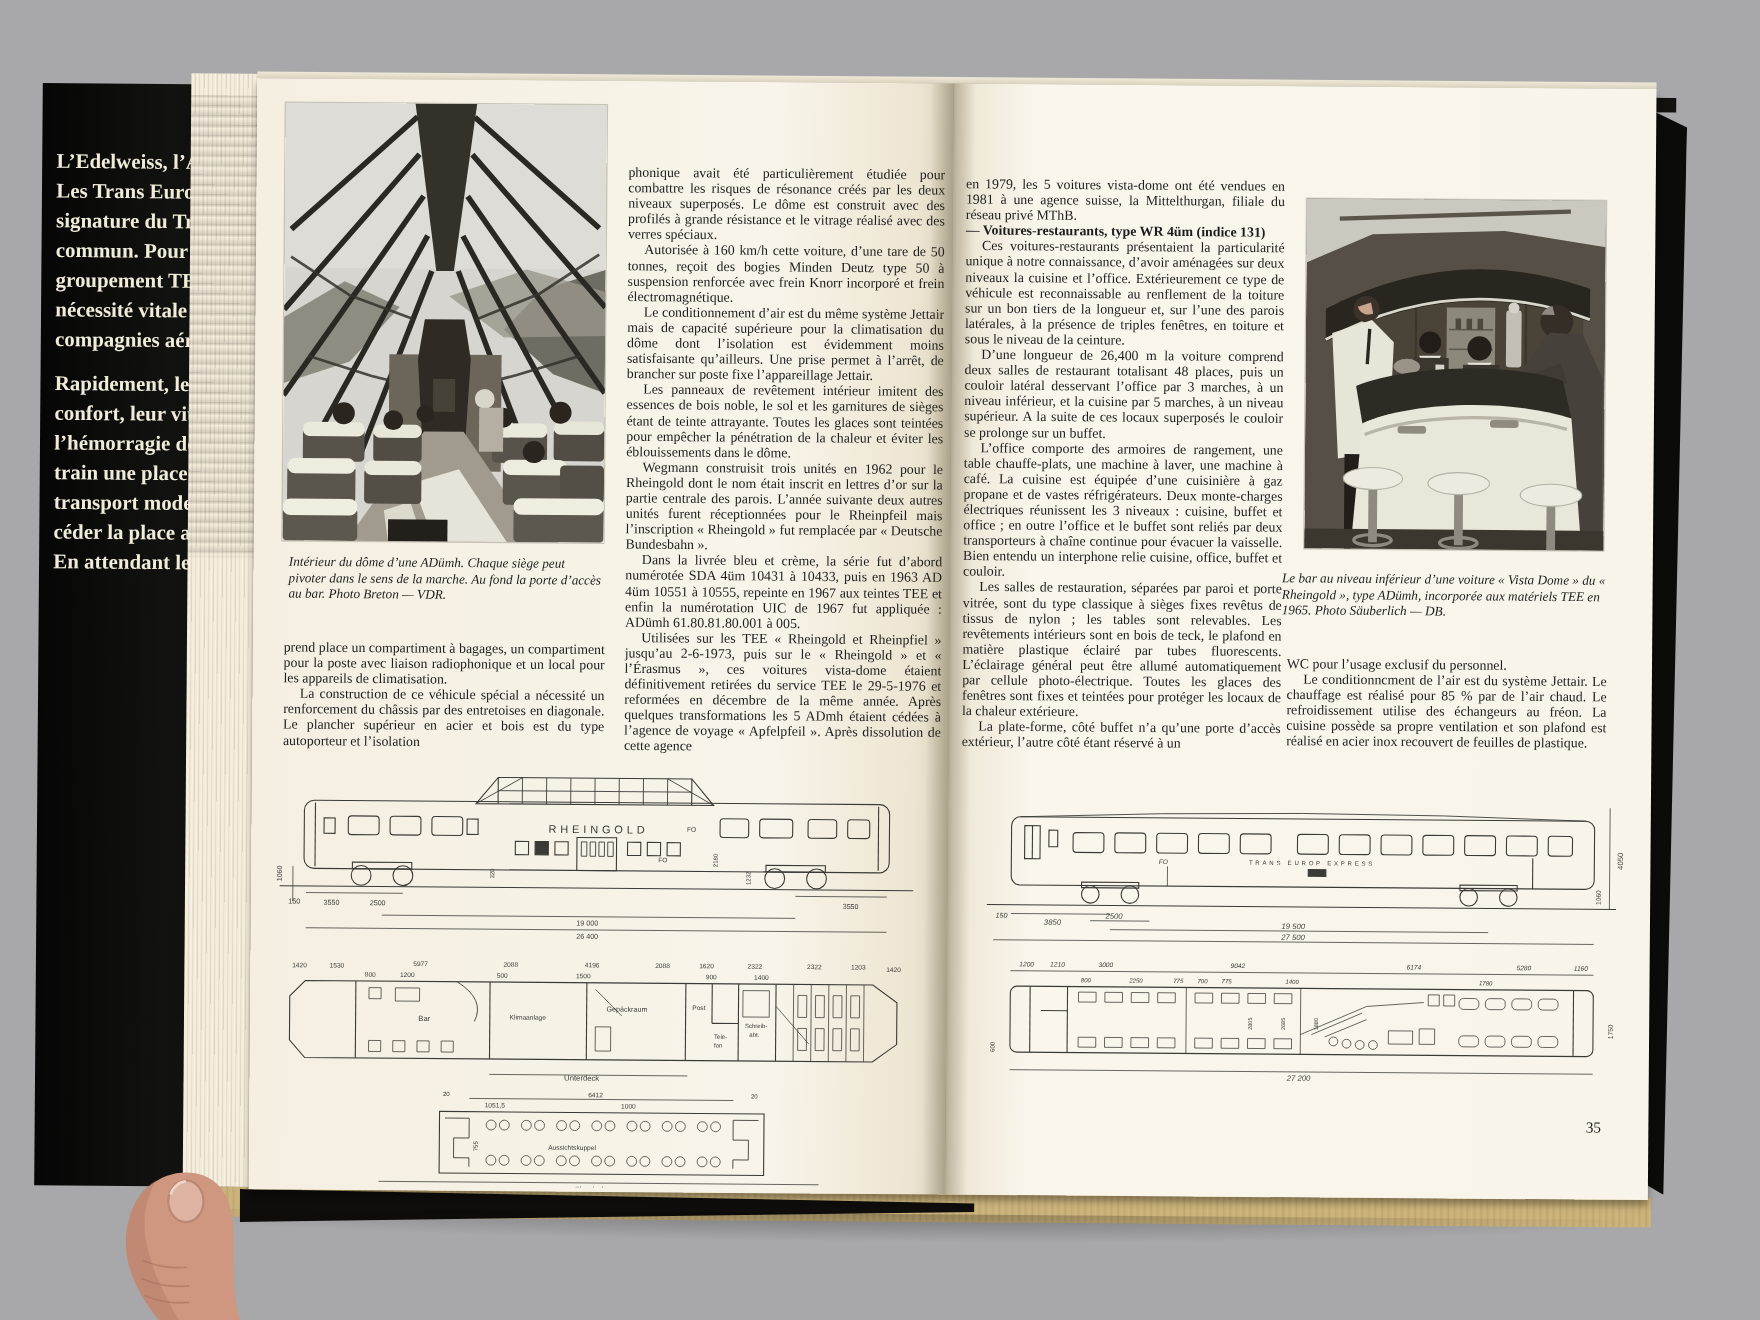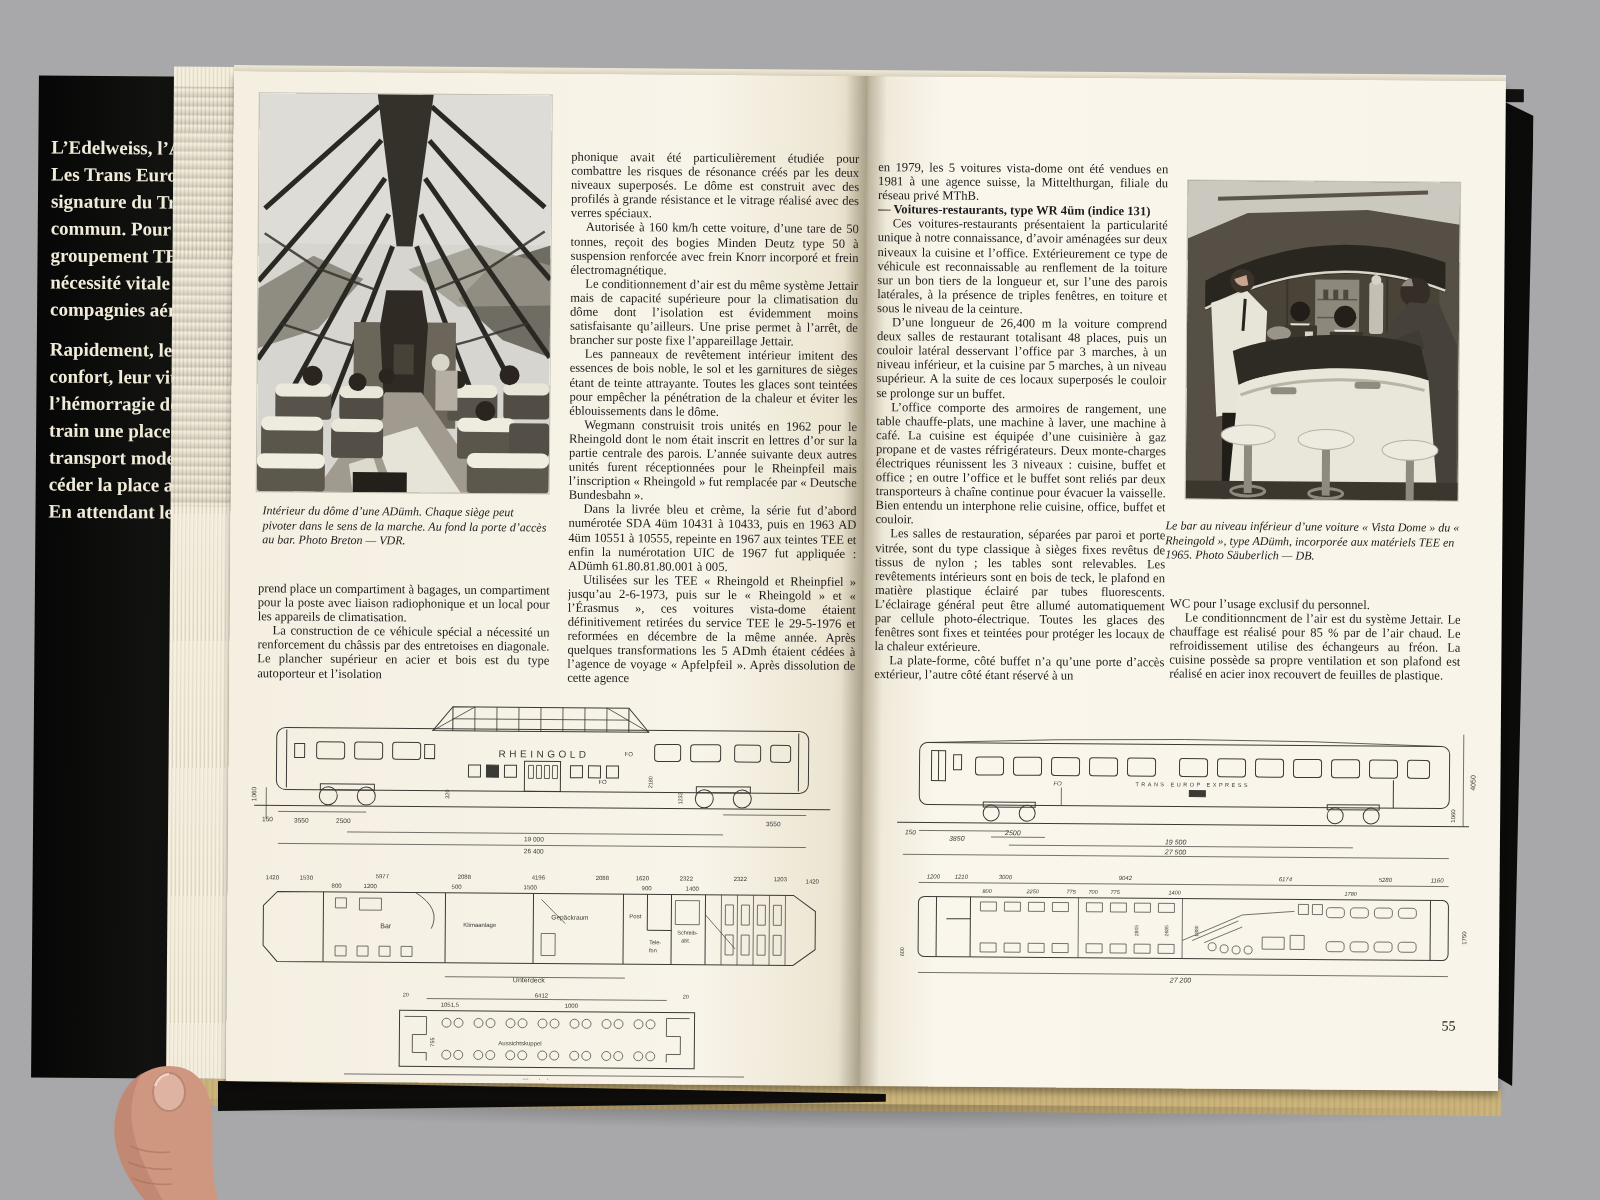--- a/index.html
+++ b/index.html
@@ -554,21 +554,21 @@
             <text x="462" y="24" font-size="5.5" font-style="italic">1780</text>
             <text x="256" y="66" font-size="5" transform="rotate(-90 256 66)">2805</text>
             <text x="286" y="66" font-size="5" transform="rotate(-90 286 66)">2685</text>
             <text x="316" y="66" font-size="5" transform="rotate(-90 316 66)">1880</text>
             <text x="584" y="72" font-size="6" transform="rotate(-90 584 72)">1750</text>
             <text x="22" y="88" font-size="5.5" transform="rotate(-90 22 88)">600</text>
             <text x="288" y="112" font-size="7" font-style="italic">27 200</text>
           </g>
         </svg>
 
-        <div class="pageno" style="left:582px;top:938px">55</div>
+        <div class="pageno" style="left:582px;top:938px">35</div>
       </div>
 
       <div class="gutter"></div>
     </div>
 
     <div class="book-shadow"></div>
   </div>
 
   <svg class="thumb" viewBox="0 0 172 172">
     <path d="M 60,172 C 30,136 23,104 32,76 C 39,53 59,36 83,36 C 107,36 121,51 125,76 C 129,108 122,140 133,172 Z" fill="#cf977f"></path>

